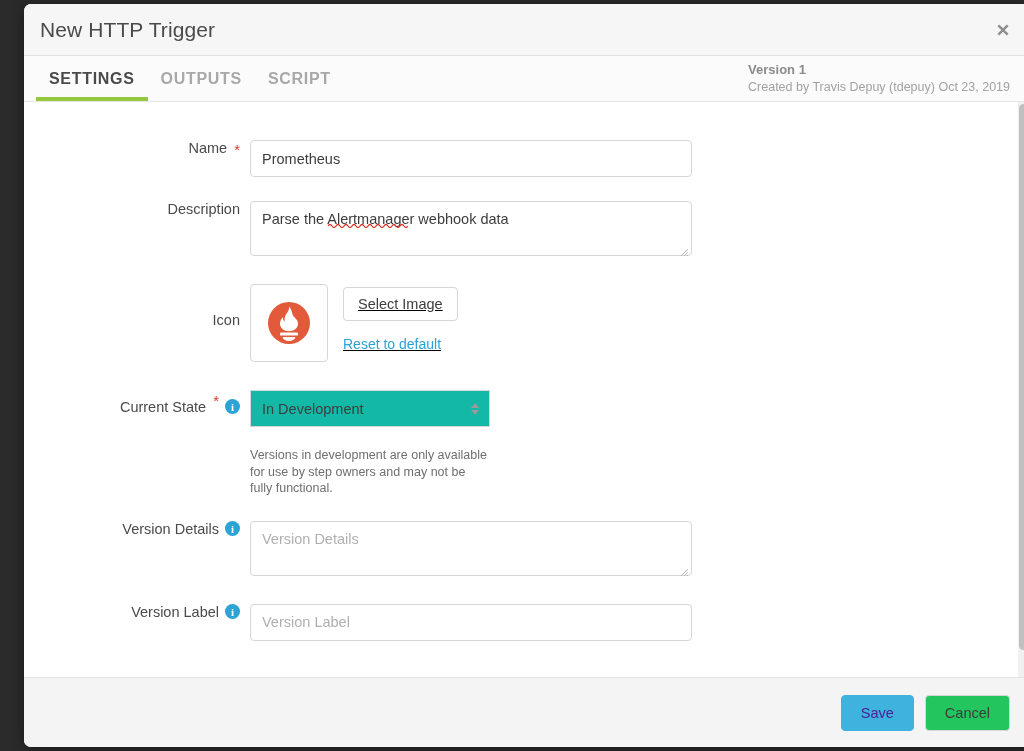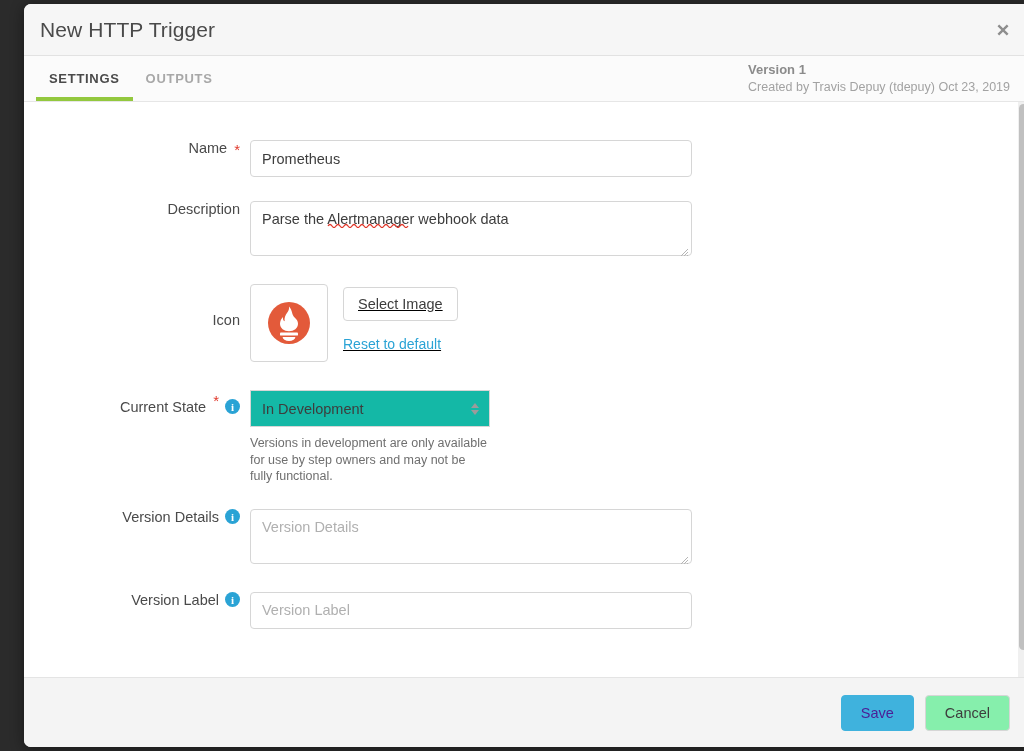--- a/index.html
+++ b/index.html
@@ -59,21 +59,21 @@
     border-bottom: 1px solid #e6e6e6;
     display: flex;
     align-items: stretch;
     position: relative;
     padding-left: 12px;
   }
   .tab {
     display: flex;
     align-items: center;
     padding: 0 13px;
-    font-size: 13px;
+    font-size: 16px;
     font-weight: bold;
     letter-spacing: .7px;
     color: #a8a8a8;
     cursor: pointer;
     position: relative;
   }
   .tab.active { color: #4a4a4a; }
   .tab.active::after {
     content: "";
     position: absolute;
@@ -240,21 +240,21 @@
     outline: none;
     cursor: pointer;
   }
   .select-arrows {
     position: absolute;
     right: 10px; top: 50%;
     transform: translateY(-50%);
     pointer-events: none;
   }
   .help-text {
-    margin-top: 8px;
+    margin-top: 20px;
     font-size: 12.5px;
     color: #6f6f6f;
     line-height: 1.32;
     max-width: 240px;
   }
 
   
   .scrollbar-track {
     position: absolute;
     top: 0; right: 3px;
@@ -291,21 +291,21 @@
     padding: 9px 19px;
     cursor: pointer;
     border: 1px solid transparent;
   }
   .btn-save {
     background: #3fb2dd;
     color: #4c1d95;
     border-color: #3fb2dd;
   }
   .btn-cancel {
-    background: #86efac;
+    background: #22c55e;
     color: #3d3d3d;
     border-color: #d6d6d6;
   }
 </style>
 </head>
 <body>
 
 <div class="dialog">
 
   <div class="titlebar">
@@ -316,20 +316,23 @@
       </svg>
     </div>
   </div>
 
   <div class="tabbar">
     <div class="tab active">
       <span>SETTINGS</span>
     </div>
     <div class="tab">
       <span>OUTPUTS</span>
+    </div>
+    <div class="tab">
+      <span>SCRIPT</span>
     </div>
     <div class="version-block">
       <div class="version-num">Version 1</div>
       <div class="version-by">Created by Travis Depuy (tdepuy) Oct 23, 2019</div>
     </div>
   </div>
 
   <div class="body-area">
     <div class="form">
 

